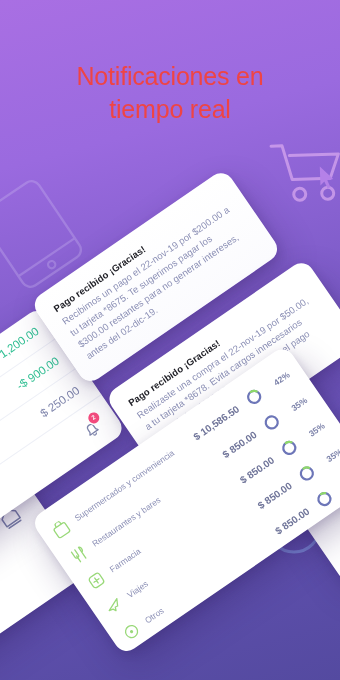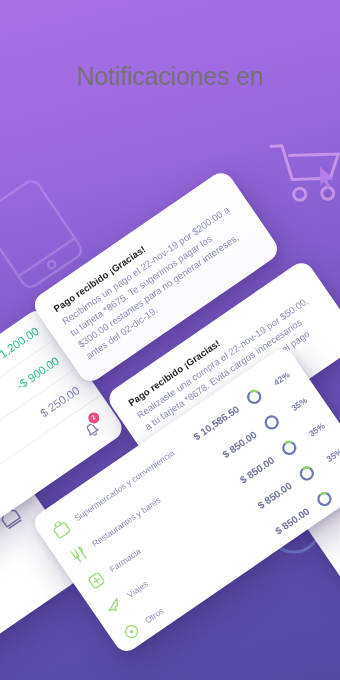--- a/index.html
+++ b/index.html
@@ -8,21 +8,21 @@
     font-family:"Liberation Sans", sans-serif;
     overflow:hidden;
     position:relative;
     background:linear-gradient(165deg,#a96fe3 0%,#9a6adf 22%,#7d5cc8 48%,#6351b2 72%,#544aa0 100%);
   }
   .stage{ position:absolute; inset:0; overflow:hidden; }
 
   
   .headline{
     position:absolute; top:60px; left:0; width:340px;
-    text-align:center; color:#737373;
+    text-align:center; color:#ef4444;
     font-size:25px; font-weight:400; line-height:1.32;
     letter-spacing:-0.2px;
     z-index:40;
   }
 
   
   .deco{ position:absolute; z-index:5; opacity:.55; }
   .deco svg{ display:block; }
   #tablet-deco{ left:-6px; top:186px; transform:rotate(-34deg); opacity:.34; }
   #cart-deco{ right:-6px; top:140px; transform:rotate(-2deg); opacity:.72; }
@@ -128,20 +128,21 @@
   .donut{ width:17px; height:17px; flex:0 0 17px; }
   .cat-pct{ font-size:8.5px; color:#7e84ab; font-weight:600; width:24px; text-align:right; }
 </style>
 </head>
 <body>
 
 <div class="stage">
 
   <div class="headline">
     <div>Notificaciones en</div>
+    <div>tiempo real</div>
   </div>
 
   <div class="deco" id="tablet-deco">
     <svg width="74" height="96" viewBox="0 0 74 96" fill="none">
       <rect x="3" y="3" width="68" height="90" rx="9" stroke="#c9b4ef" stroke-width="2.4"></rect>
       <line x1="3" y1="76" x2="71" y2="76" stroke="#c9b4ef" stroke-width="2.2"></line>
       <circle cx="37" cy="85" r="3.6" stroke="#c9b4ef" stroke-width="2.2"></circle>
     </svg>
   </div>
 

